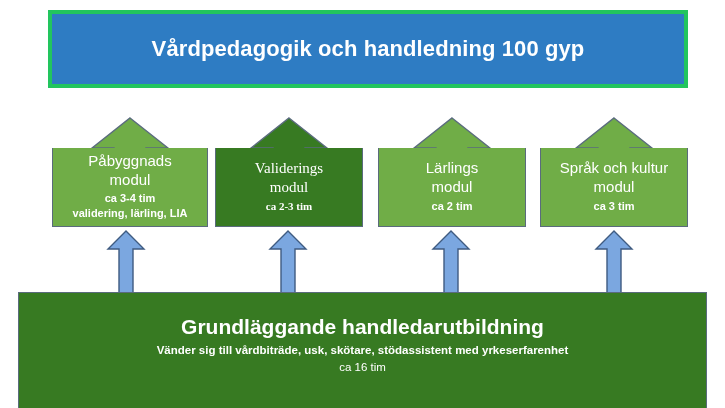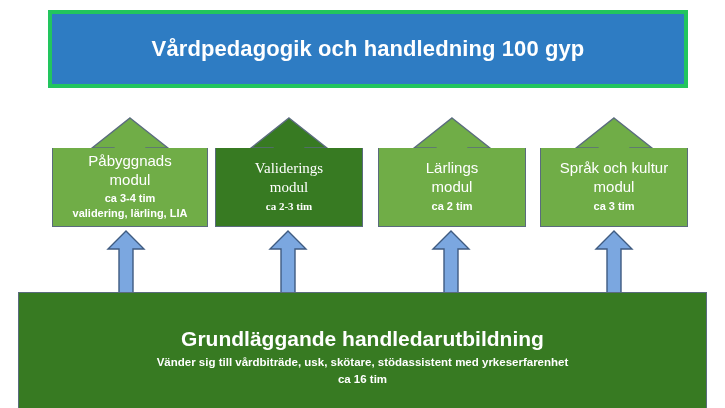--- a/index.html
+++ b/index.html
@@ -111,41 +111,41 @@
     width: 689px;
     height: 116px;
     background: #377a22;
     border: 1px solid #5a6b7d;
     border-bottom: none;
     box-sizing: border-box;
     display: flex;
     flex-direction: column;
     align-items: center;
     justify-content: flex-start;
-    padding-top: 34px;
+    padding-top: 22px;
   }
   .bottom-title {
     color: #ffffff;
     font-size: 21px;
     font-weight: bold;
     text-align: center;
     line-height: 1.15;
   }
   .bottom-sub {
     color: #ffffff;
     font-size: 11.5px;
     font-weight: bold;
     text-align: center;
     line-height: 1.45;
     margin-top: 3px;
   }
   .bottom-sub2 {
     color: #ffffff;
     font-size: 11.5px;
-    font-weight: bold;
+    font-weight: normal;
     text-align: left;
     line-height: 1.45;
   }
 </style>
 </head>
 <body>
 
 <div id="diagram">
 
   <div class="top-banner">

